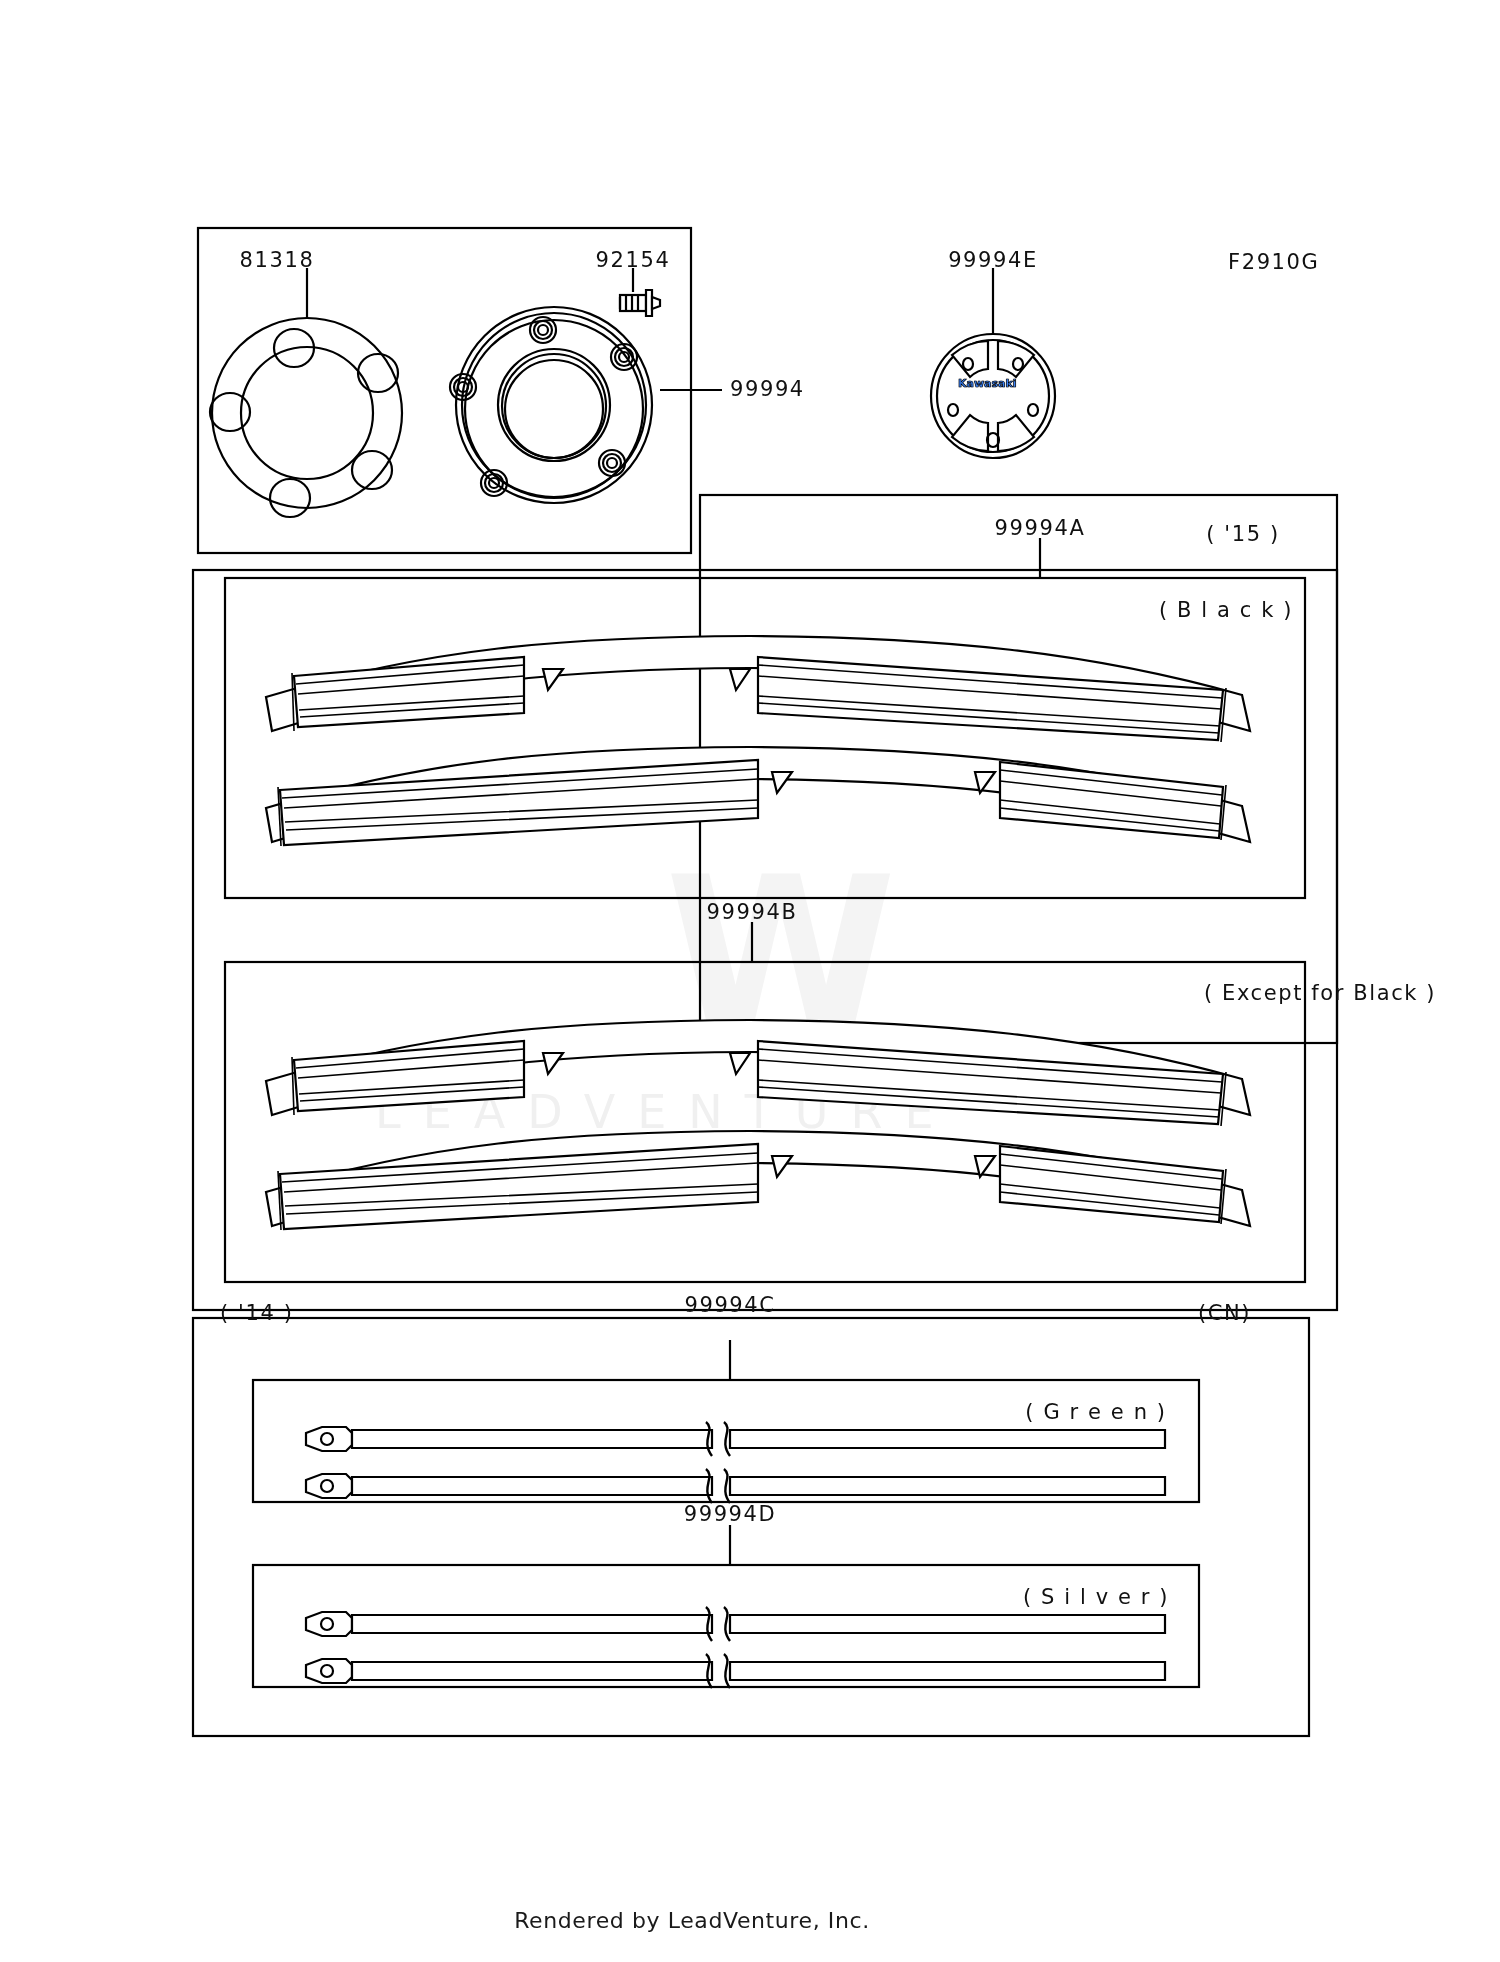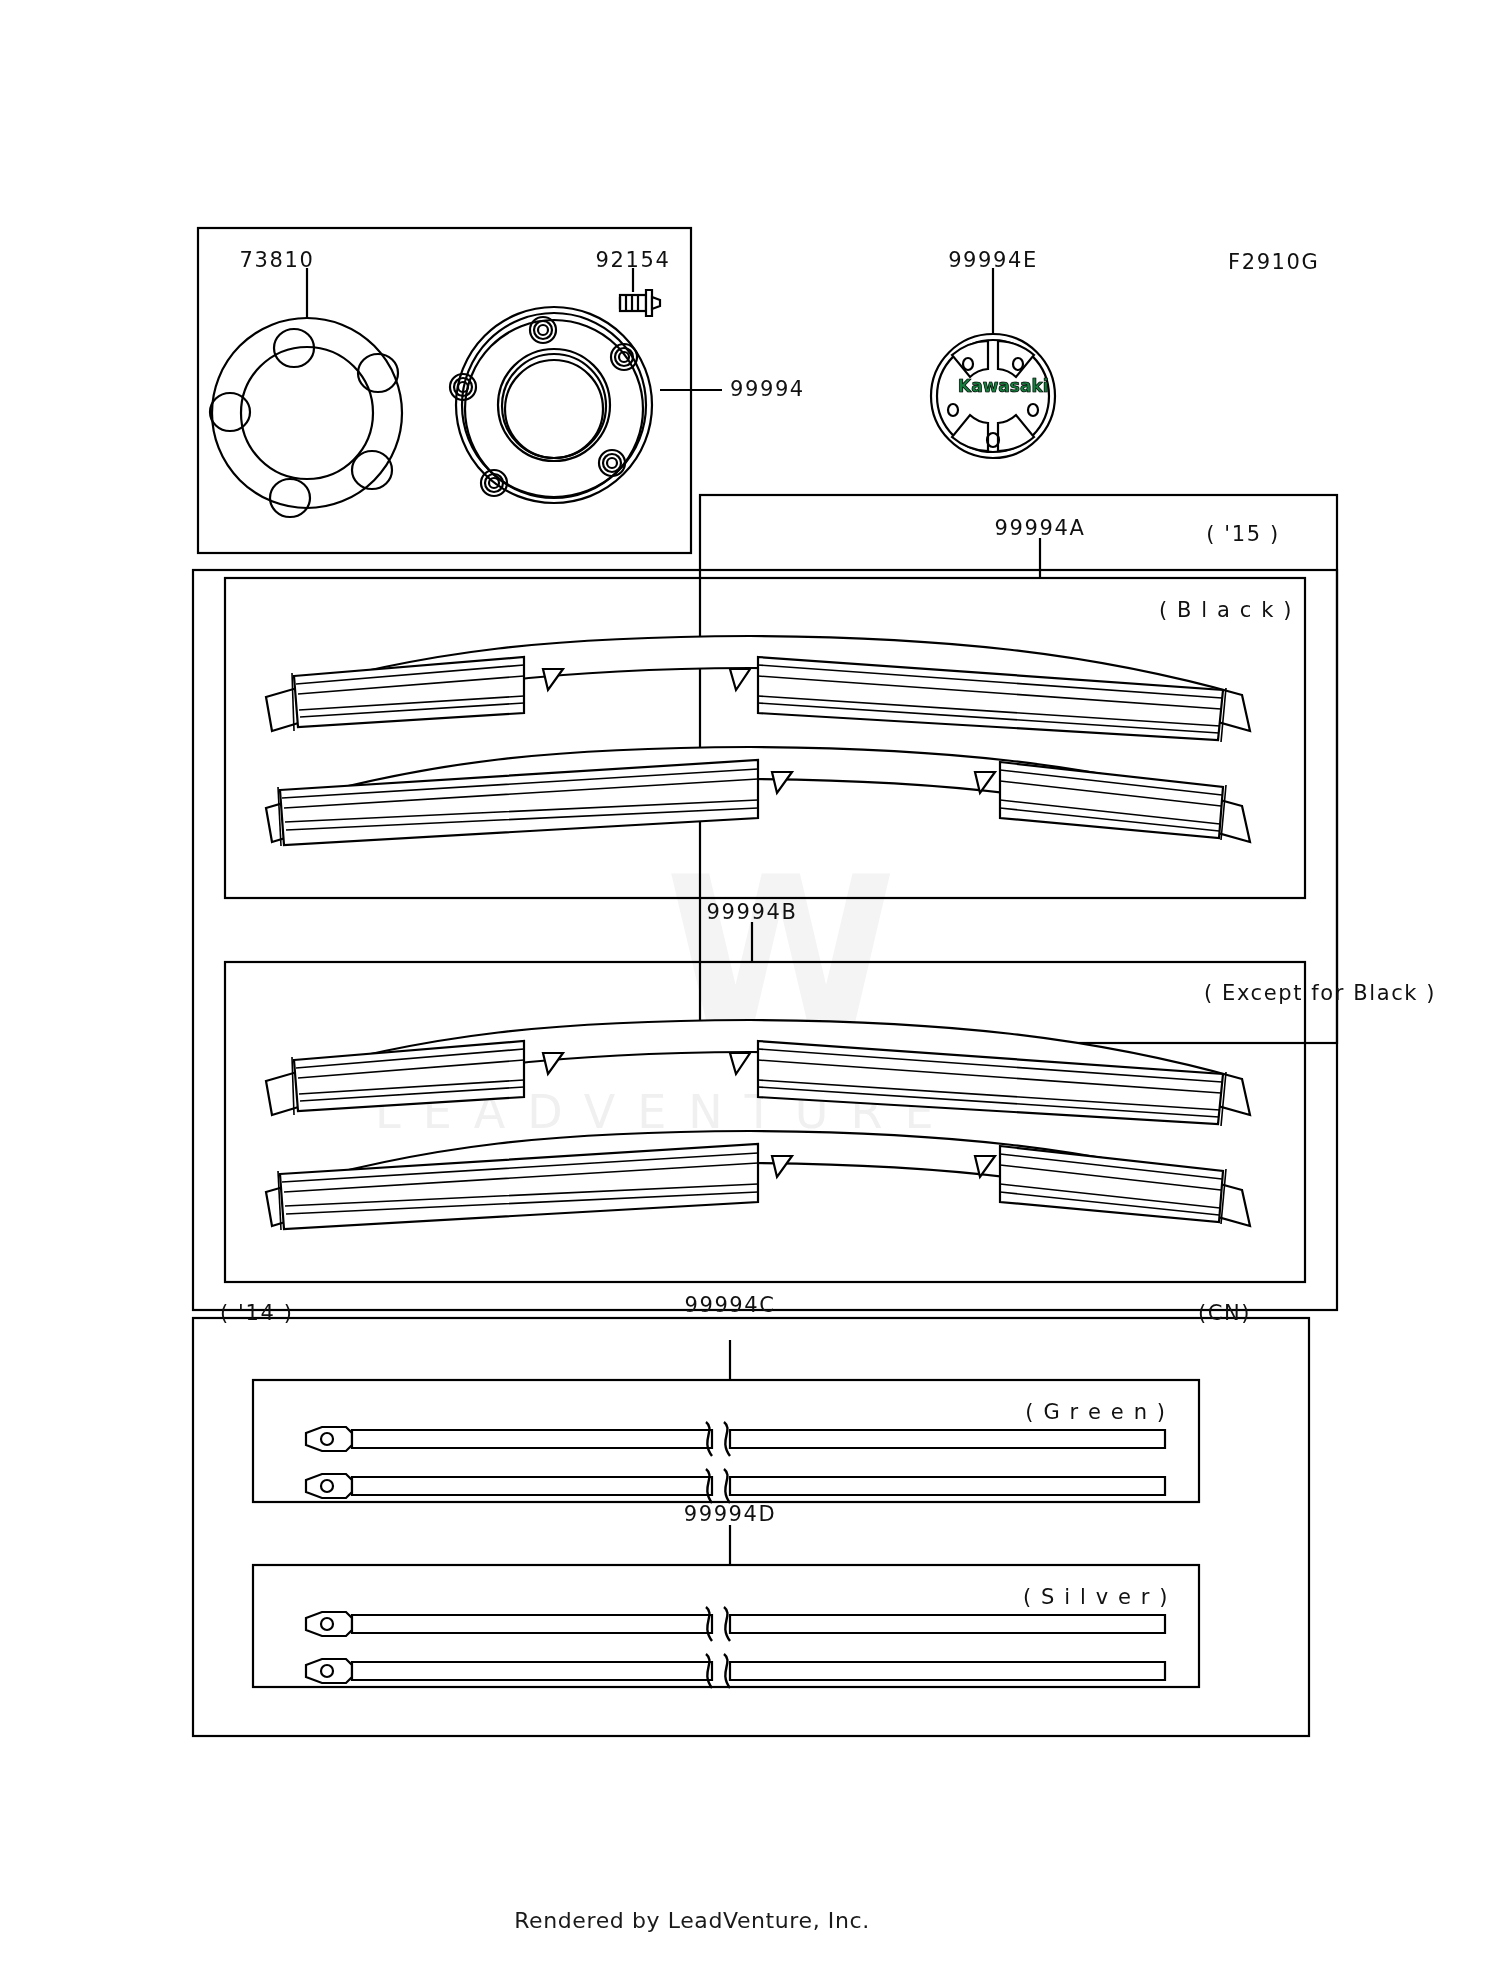--- a/index.html
+++ b/index.html
@@ -261,24 +261,24 @@
         <ellipse cx="327" cy="1671" rx="6" ry="6"></ellipse>
         <path d="M352 1662 L712 1662 L712 1680 L352 1680 Z" fill="#fff"></path>
         <path d="M730 1662 L1165 1662 L1165 1680 L730 1680 Z" fill="#fff"></path>
         <path d="M706 1654 C716 1662 700 1672 712 1688" stroke-width="2.4" fill="none"></path>
         <path d="M724 1654 C734 1662 718 1672 730 1688" stroke-width="2.4" fill="none"></path>
       </g>
 
     </g>
   </svg>
 
-  <div class="lbl" style="left:958px; top:378px; font-size:17px; letter-spacing:0px; font-weight:bold;
-              -webkit-text-stroke:0.6px #000; color:#15803d; text-shadow:0 0 1px #000;">Kawasaki</div>
-
-  <div class="lbl" style="left:277px; top:250px; transform:translateX(-50%);">73810</div>
+  <div class="lbl" style="left:958px; top:378px; font-size:11px; letter-spacing:0px; font-weight:bold;
+              -webkit-text-stroke:0.6px #000; color:#3b82f6; text-shadow:0 0 1px #000;">Kawasaki</div>
+
+  <div class="lbl" style="left:277px; top:250px; transform:translateX(-50%);">81318</div>
   <div class="lbl" style="left:633px; top:250px; transform:translateX(-50%);">92154</div>
   <div class="lbl" style="left:730px; top:379px;">99994</div>
 
   <div class="lbl" style="left:993px; top:250px; transform:translateX(-50%);">99994E</div>
 
   <div class="lbl" style="left:1228px; top:252px;">F2910G</div>
 
   <div class="lbl" style="left:1040px; top:518px; transform:translateX(-50%);">99994A</div>
   <div class="lbl" style="left:1243px; top:524px; transform:translateX(-50%);">( '15 )</div>
   <div class="lbl" style="left:1226px; top:600px; transform:translateX(-50%);">( B l a c k )</div>

